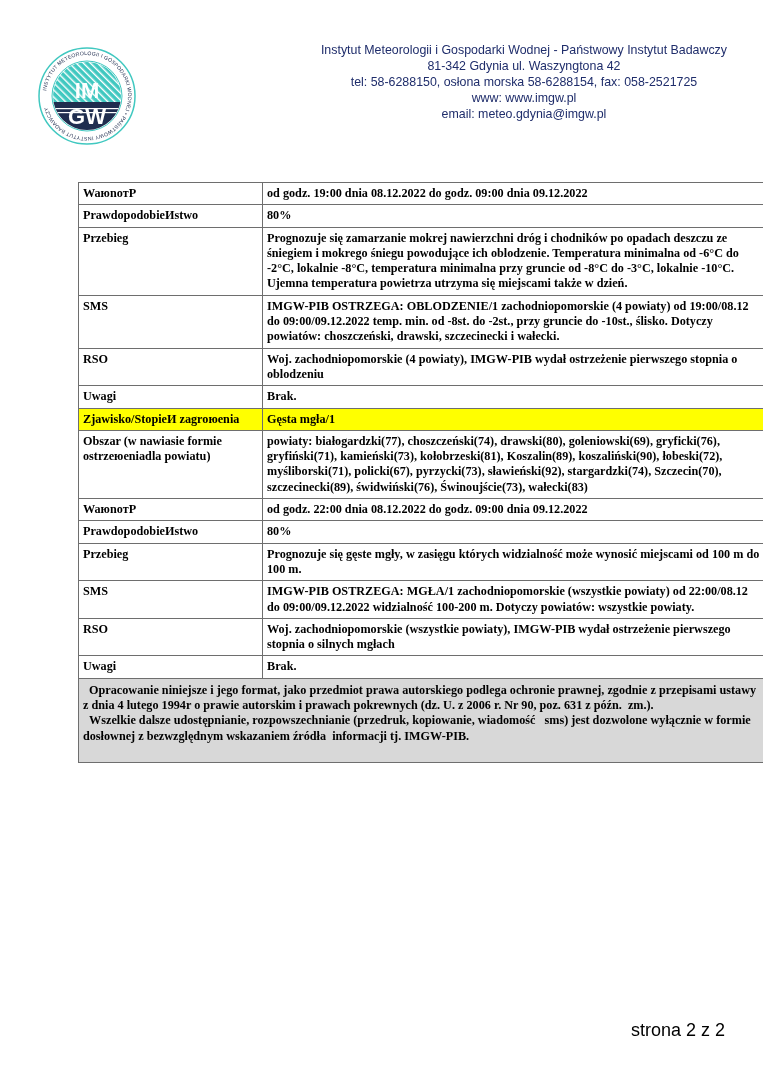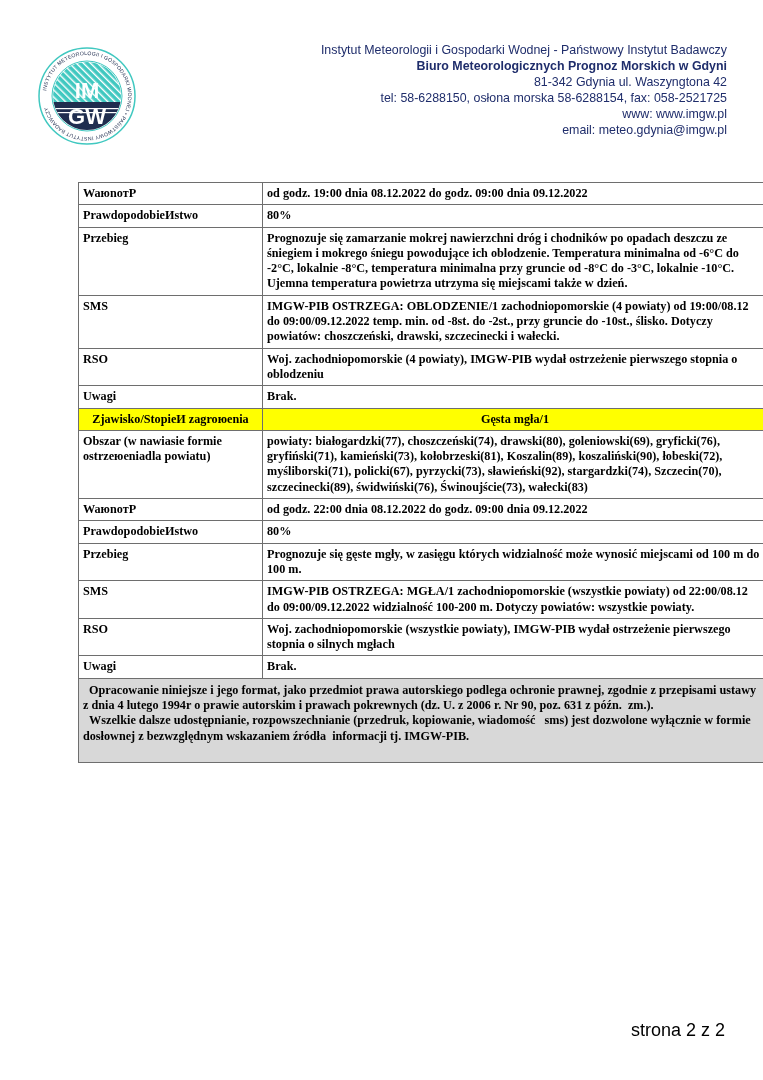--- a/index.html
+++ b/index.html
@@ -1,23 +1,23 @@
 <!DOCTYPE html>
 <html><head>
 <meta charset="utf-8">
 <style>
   html, body { margin:0; padding:0; background:#ffffff; }
   body { width:763px; height:1080px; position:relative; overflow:hidden; font-family:"Liberation Serif", serif; color:#000; }
   .logo { position:absolute; left:37px; top:46px; width:100px; height:100px; }
-  .header { position:absolute; right:36px; top:42px; text-align:right; font-family:"Liberation Sans", sans-serif; color:#1f2d6b; font-size:12.4px; line-height:16px; }
+  .header { position:absolute; right:36px; top:42px; text-align:center; font-family:"Liberation Sans", sans-serif; color:#1f2d6b; font-size:12.4px; line-height:16px; }
   .header .bold { font-weight:bold; }
   table.main { position:absolute; left:37px; top:182px; width:690px; border-collapse:collapse; font-size:12.2px; line-height:15.3px;margin-left:41px; }
   table.main td { border:1px solid #6e6e6e; vertical-align:top; padding:3px 4px 3px 4px;font-weight:bold; }
   table.main td.label { width:175px; font-weight:bold; }
-  table.main tr.hl td { background:#ffff00;text-align:center; }
+  table.main tr.hl td { background:#ffff00; }
   table.main td.footer { background:#d8d8d8; padding:4px 4px 18px 4px; }
   .footer p { margin:0; }
   .page-num { position:absolute; right:38px; top:1020px; font-family:"Liberation Sans", sans-serif; font-size:18px; }
 </style>
 </head>
 <body>
 
 <div class="logo">
   <svg width="100" height="100" viewBox="0 0 100 100">
     <defs>
@@ -41,21 +41,20 @@
     <text x="50" y="52" text-anchor="middle" font-family="Liberation Sans, sans-serif" font-weight="bold" font-size="22" fill="#ffffff">IM</text>
     <text x="50" y="78" text-anchor="middle" font-family="Liberation Sans, sans-serif" font-weight="bold" font-size="22" fill="#ffffff">GW</text>
     <text font-family="Liberation Sans, sans-serif" font-size="5.2" fill="#1f2d4f" letter-spacing="0.2">
       <textPath href="#ringpath" startOffset="2%">INSTYTUT METEOROLOGII I GOSPODARKI WODNEJ • PAŃSTWOWY INSTYTUT BADAWCZY</textPath>
     </text>
   </svg>
 </div>
 
 <div class="header">
   <div>Instytut Meteorologii i Gospodarki Wodnej - Państwowy Instytut Badawczy</div>
-  <div class="bold">Biuro Meteorologicznych Prognoz Morskich w Gdyni</div>
   <div>81-342 Gdynia ul. Waszyngtona 42</div>
   <div>tel: 58-6288150, osłona morska 58-6288154, fax: 058-2521725</div>
   <div>www: www.imgw.pl</div>
   <div>email: meteo.gdynia@imgw.pl</div>
 </div>
 
 <table class="main">
   <tbody>
 
     <tr>

